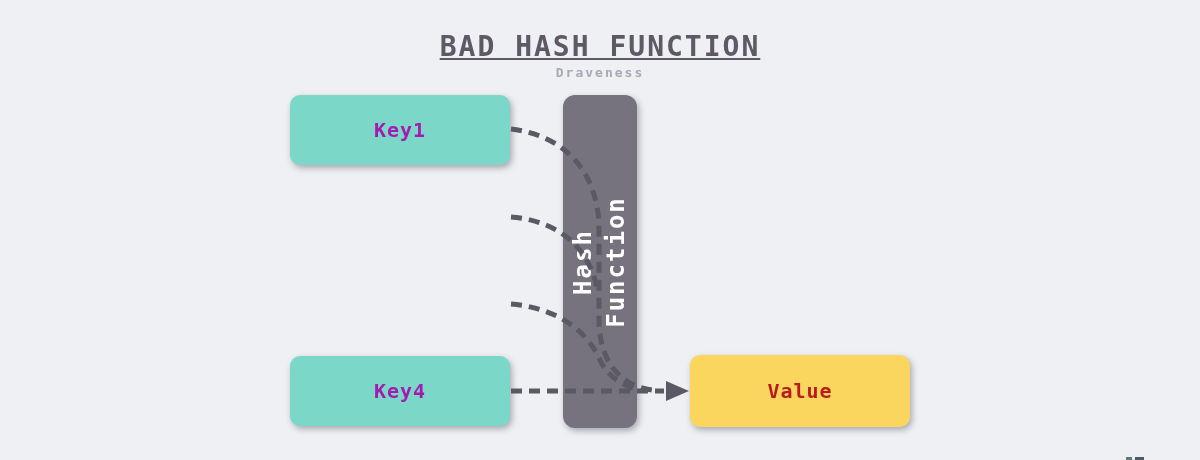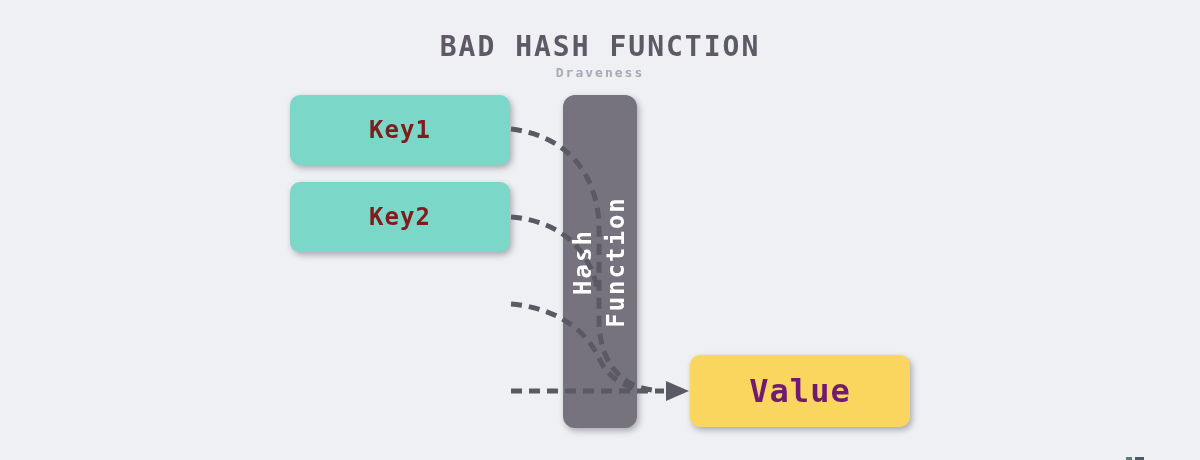--- a/index.html
+++ b/index.html
@@ -20,20 +20,21 @@
   .title {
     position: absolute;
     top: 30px;
     left: 0;
     width: 100%;
     text-align: center;
     font-size: 28px;
     font-weight: bold;
     letter-spacing: 2px;
     color: #5D5A66;
+    text-decoration: underline;
   }
   .subtitle {
     position: absolute;
     top: 65px;
     left: 0;
     width: 100%;
     text-align: center;
     font-size: 13px;
     font-weight: bold;
     letter-spacing: 2px;
@@ -45,22 +46,22 @@
     width: 220px;
     height: 70px;
     background: #7BD8C8;
     border-radius: 10px;
     box-shadow: 2px 3px 6px rgba(85, 85, 100, 0.45);
     display: flex;
     align-items: center;
     justify-content: center;
   }
   .key-box .label {
-    color: #7f1d1d;
-    font-size: 24px;
+    color: #a21caf;
+    font-size: 20px;
     font-weight: bold;
     letter-spacing: 1px;
   }
   #key1 { top: 95px; }
   #key2 { top: 182px; }
   #key3 { top: 269px; }
   #key4 { top: 356px; }
   .hash-bar {
     position: absolute;
     left: 563px;
@@ -92,22 +93,22 @@
     width: 220px;
     height: 72px;
     background: #FBD65F;
     border-radius: 10px;
     box-shadow: 2px 3px 6px rgba(85, 85, 100, 0.45);
     display: flex;
     align-items: center;
     justify-content: center;
   }
   .value-box .label {
-    color: #701a75;
-    font-size: 32px;
+    color: #b91c1c;
+    font-size: 20px;
     font-weight: bold;
     letter-spacing: 1px;
   }
   .overlay {
     position: absolute;
     left: 0;
     top: 0;
     width: 1200px;
     height: 460px;
     pointer-events: none;
@@ -131,22 +132,22 @@
 <body>
 
 <div class="stage">
 
   <div class="title">BAD HASH FUNCTION</div>
   <div class="subtitle">Draveness</div>
 
   <div class="key-box" id="key1">
     <span class="label">Key1</span>
   </div>
-  <div class="key-box" id="key2">
-    <span class="label">Key2</span>
+  <div class="key-box" id="key4">
+    <span class="label">Key4</span>
   </div>
 
   <div class="hash-bar">
     <div class="hash-label">
       <span>Hash</span>
       <span>Function</span>
     </div>
   </div>
 
   <div class="value-box">

